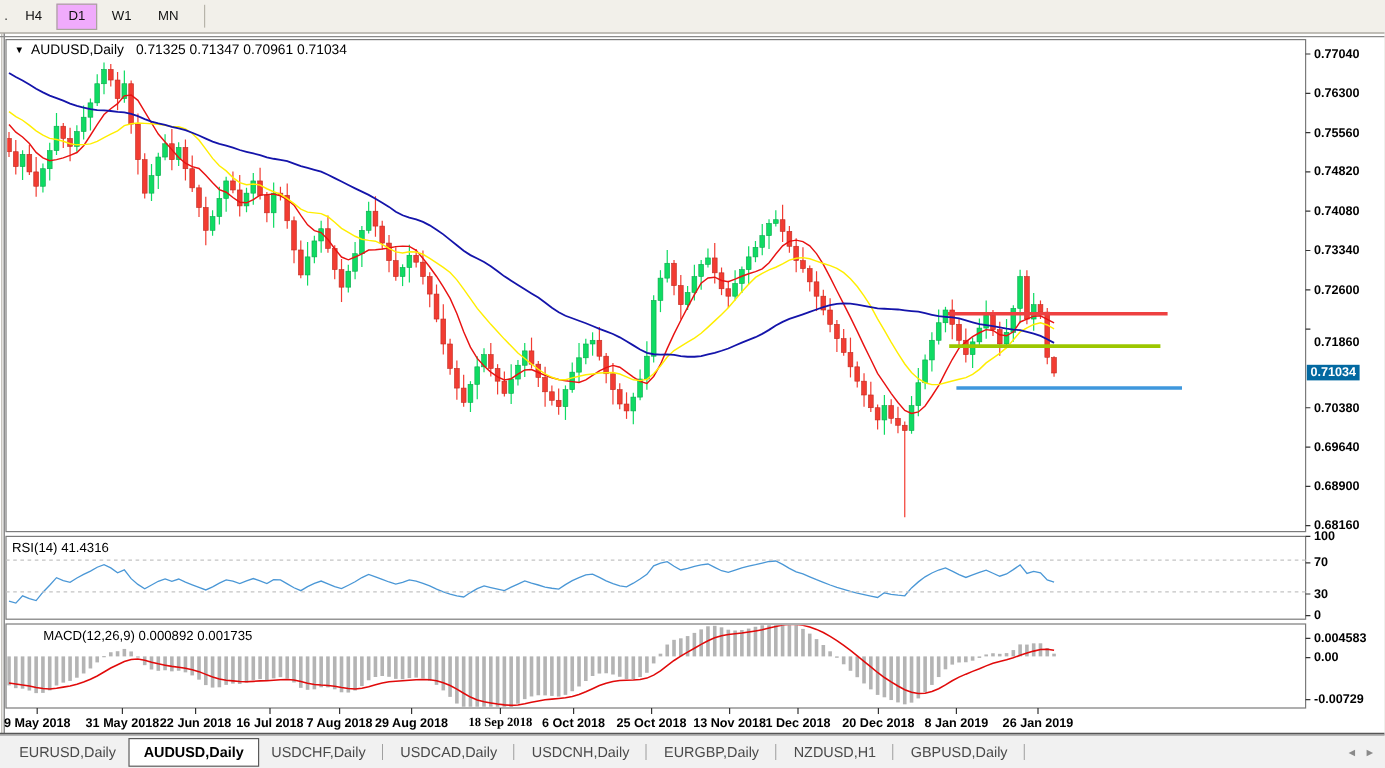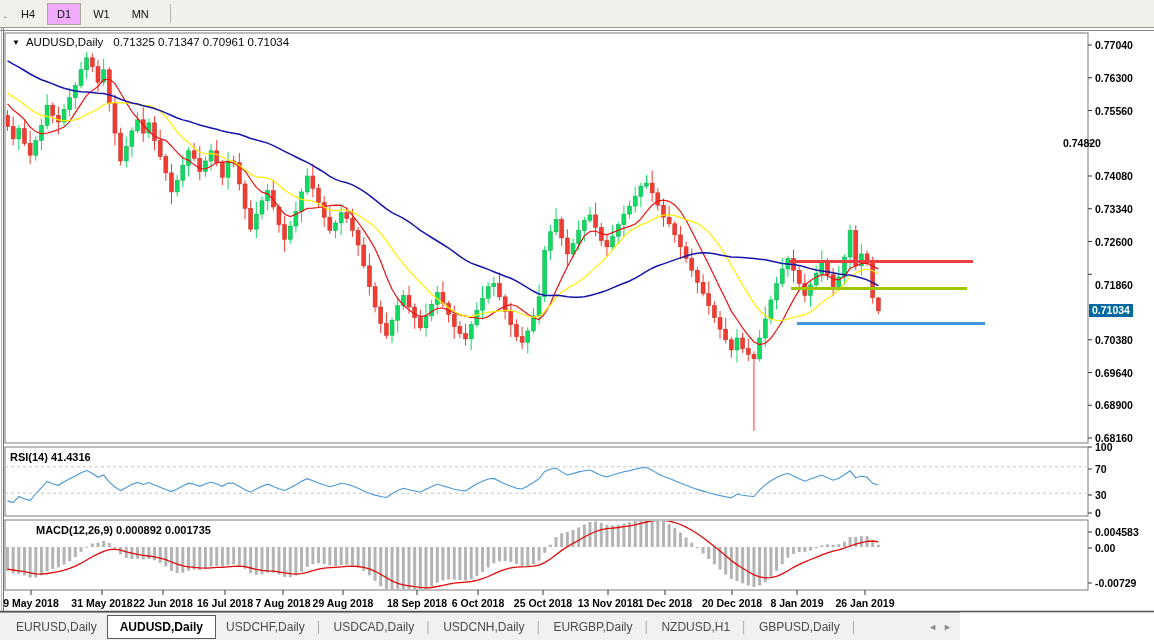--- a/index.html
+++ b/index.html
@@ -11,29 +11,29 @@
   .tf-dot{font-size:11px;color:#333;width:10px;text-align:center;}
   .tf-btn{font-size:11px;color:#111;padding:4px 9px;margin:0 1px;border:1px solid transparent;cursor:default;}
   .tf-btn.active{background:#f0abfc;border:1px solid #a9a69c;}
   .tb-sep{width:1px;height:19px;background:#b7b4aa;margin-left:10px;}
   
   #plot{position:absolute;left:0;top:0;}
   
   .chart-title{position:absolute;left:12px;top:36px;font-size:11.5px;color:#000;}
   .chart-title .sym{margin-right:10px;}
   .tri{font-size:8px;vertical-align:1px;margin-right:6px;color:#000;}
-  .panel-label{position:absolute;left:10px;font-size:11px;color:#000;font-weight:bold;}
+  .panel-label{position:absolute;left:10px;font-size:11px;color:#000;}
   .rsi-label{top:451px;}
   .macd-label{top:524px;padding-left:26px;}
   .ax{position:absolute;font-size:10.5px;font-weight:700;color:#000;line-height:12px;white-space:nowrap;}
   .ax.date{width:90px;text-align:center;}
   .tag-label{position:absolute;font-size:10.5px;font-weight:700;color:#fff;background:#0369a1;
              padding:0 3px;line-height:13px;}
   
-  .tabbar{position:absolute;left:0;bottom:0;width:960px;height:28px;background:#f1f1f1;
+  .tabbar{position:absolute;left:0;bottom:0;width:1154px;height:28px;background:#f1f1f1;
           border-top:1px solid #8f8f8f;display:flex;align-items:center;box-sizing:border-box;padding-left:6px;}
   .tab{font-size:12px;color:#4a4a4a;padding:4px 10px;white-space:nowrap;cursor:default;}
   .tab.active{background:#ffffff;border:1px solid #5a5a5a;color:#000;font-weight:700;padding:4px 12px;}
   .tab-sep{color:#9a9a9a;font-size:11px;padding:0 1px;}
   .tab-nav{margin-left:auto;padding-right:8px;display:flex;gap:6px;}
   .tab-nav span{font-size:9px;color:#8a8a8a;cursor:default;}
 </style>
 </head>
 <body>
 
@@ -589,37 +589,37 @@
     <span class="tri">▼</span><span class="sym">AUDUSD,Daily</span><span>0.71325 0.71347 0.70961 0.71034</span>
   </div>
 
   <div class="panel-label rsi-label">RSI(14) 41.4316</div>
   <div class="panel-label macd-label">MACD(12,26,9) 0.000892 0.001735</div>
 
   <div id="labels">
       <div class="ax" style="left: 1095px; top: 39px;">0.77040</div>
       <div class="ax" style="left: 1095px; top: 71.7524px;">0.76300</div>
       <div class="ax" style="left: 1095px; top: 104.505px;">0.75560</div>
-      <div class="ax" style="left: 1063px; top: 137.257px;">0.74820</div>
+      <div class="ax" style="left: 1095px; top: 137.257px;">0.74820</div>
       <div class="ax" style="left: 1095px; top: 170.01px;">0.74080</div>
       <div class="ax" style="left: 1095px; top: 202.762px;">0.73340</div>
       <div class="ax" style="left: 1095px; top: 235.514px;">0.72600</div>
       <div class="ax" style="left: 1095px; top: 279px;">0.71860</div>
       <div class="ax" style="left: 1095px; top: 333.772px;">0.70380</div>
       <div class="ax" style="left: 1095px; top: 366.524px;">0.69640</div>
       <div class="ax" style="left: 1095px; top: 399.276px;">0.68900</div>
       <div class="ax" style="left: 1095px; top: 432.029px;">0.68160</div>
       <div class="tag-label" style="left: 1089px; top: 304.326px;">0.71034</div>
       <div class="ax date" style="left: -14px; top: 597px;">9 May 2018</div>
       <div class="ax date" style="left: 57px; top: 597px;">31 May 2018</div>
       <div class="ax date" style="left: 118px; top: 597px;">22 Jun 2018</div>
       <div class="ax date" style="left: 180px; top: 597px;">16 Jul 2018</div>
       <div class="ax date" style="left: 238px; top: 597px;">7 Aug 2018</div>
       <div class="ax date" style="left: 298px; top: 597px;">29 Aug 2018</div>
-      <div class="ax date" style="left: 372px; top: 597px;">18 Sep 2018</div>
+      <div class="ax date" style="left: 372px; top: 597px; font-family: Liberation Serif, serif;">18 Sep 2018</div>
       <div class="ax date" style="left: 433px; top: 597px;">6 Oct 2018</div>
       <div class="ax date" style="left: 498px; top: 597px;">25 Oct 2018</div>
       <div class="ax date" style="left: 563px; top: 597px;">13 Nov 2018</div>
       <div class="ax date" style="left: 620px; top: 597px;">1 Dec 2018</div>
       <div class="ax date" style="left: 687px; top: 597px;">20 Dec 2018</div>
       <div class="ax date" style="left: 752px; top: 597px;">8 Jan 2019</div>
       <div class="ax date" style="left: 820px; top: 597px;">26 Jan 2019</div>
       <div class="ax" style="left: 1095px; top: 441px;">100</div>
       <div class="ax" style="left: 1095px; top: 463px;">70</div>
       <div class="ax" style="left: 1095px; top: 489px;">30</div>

